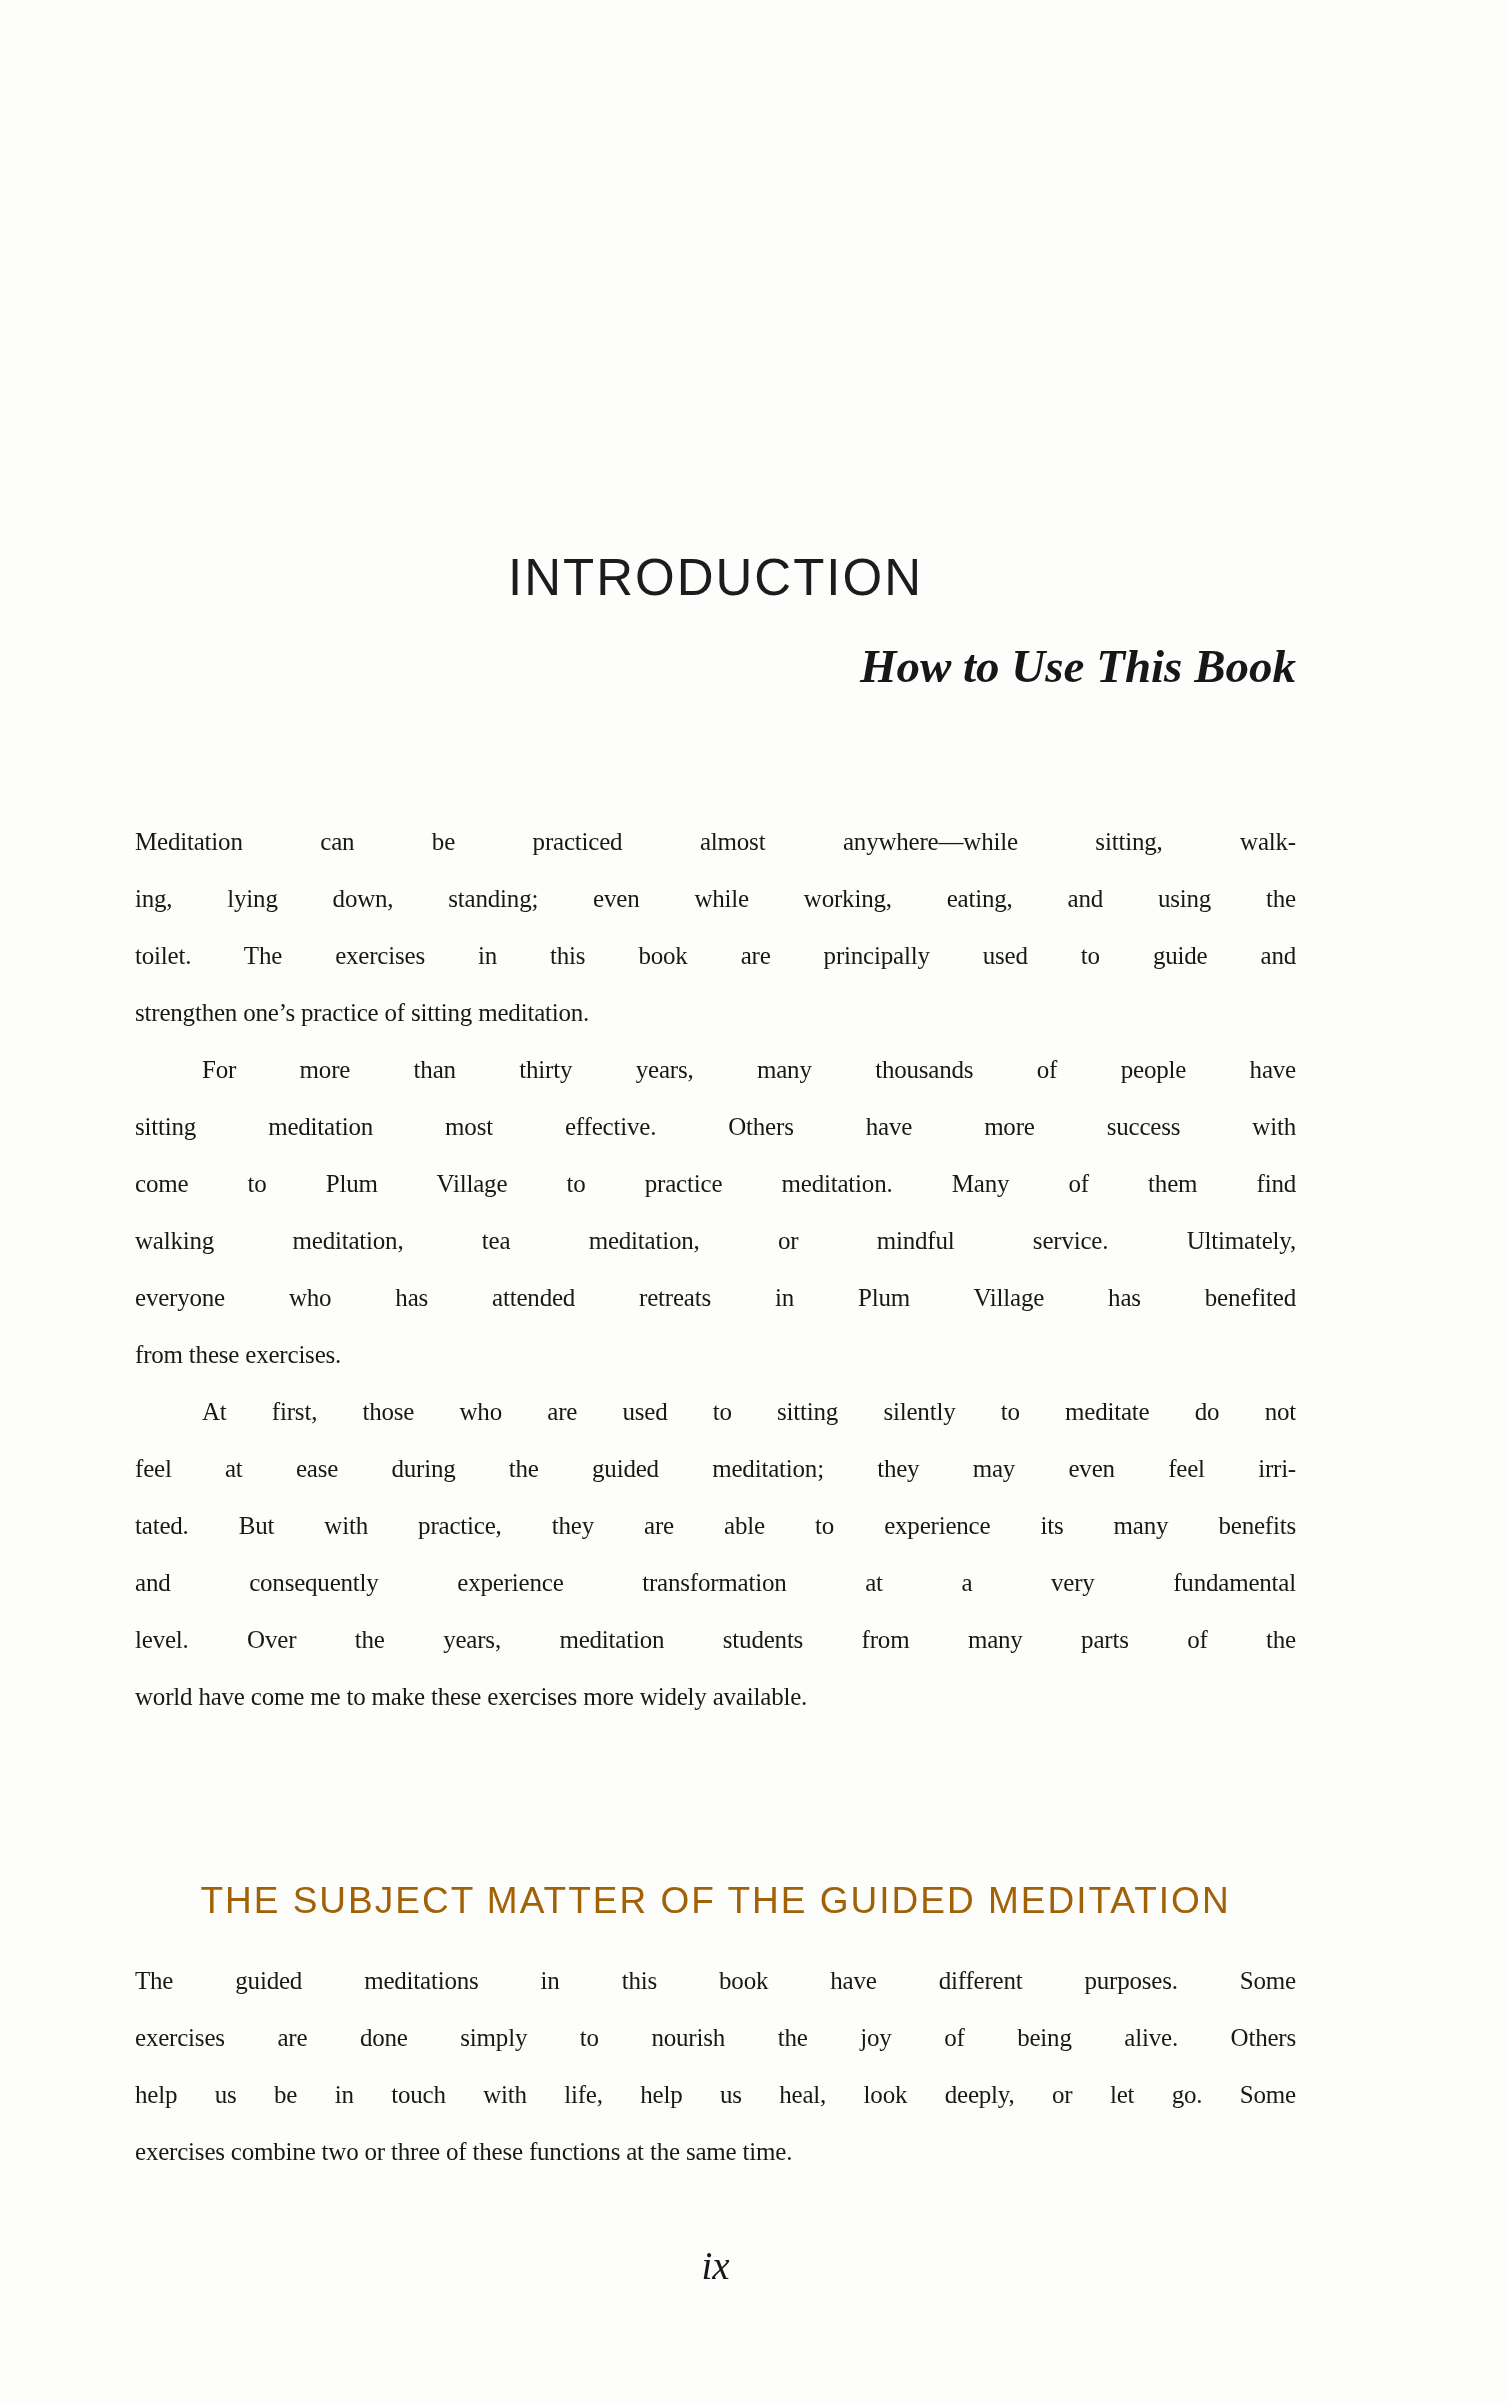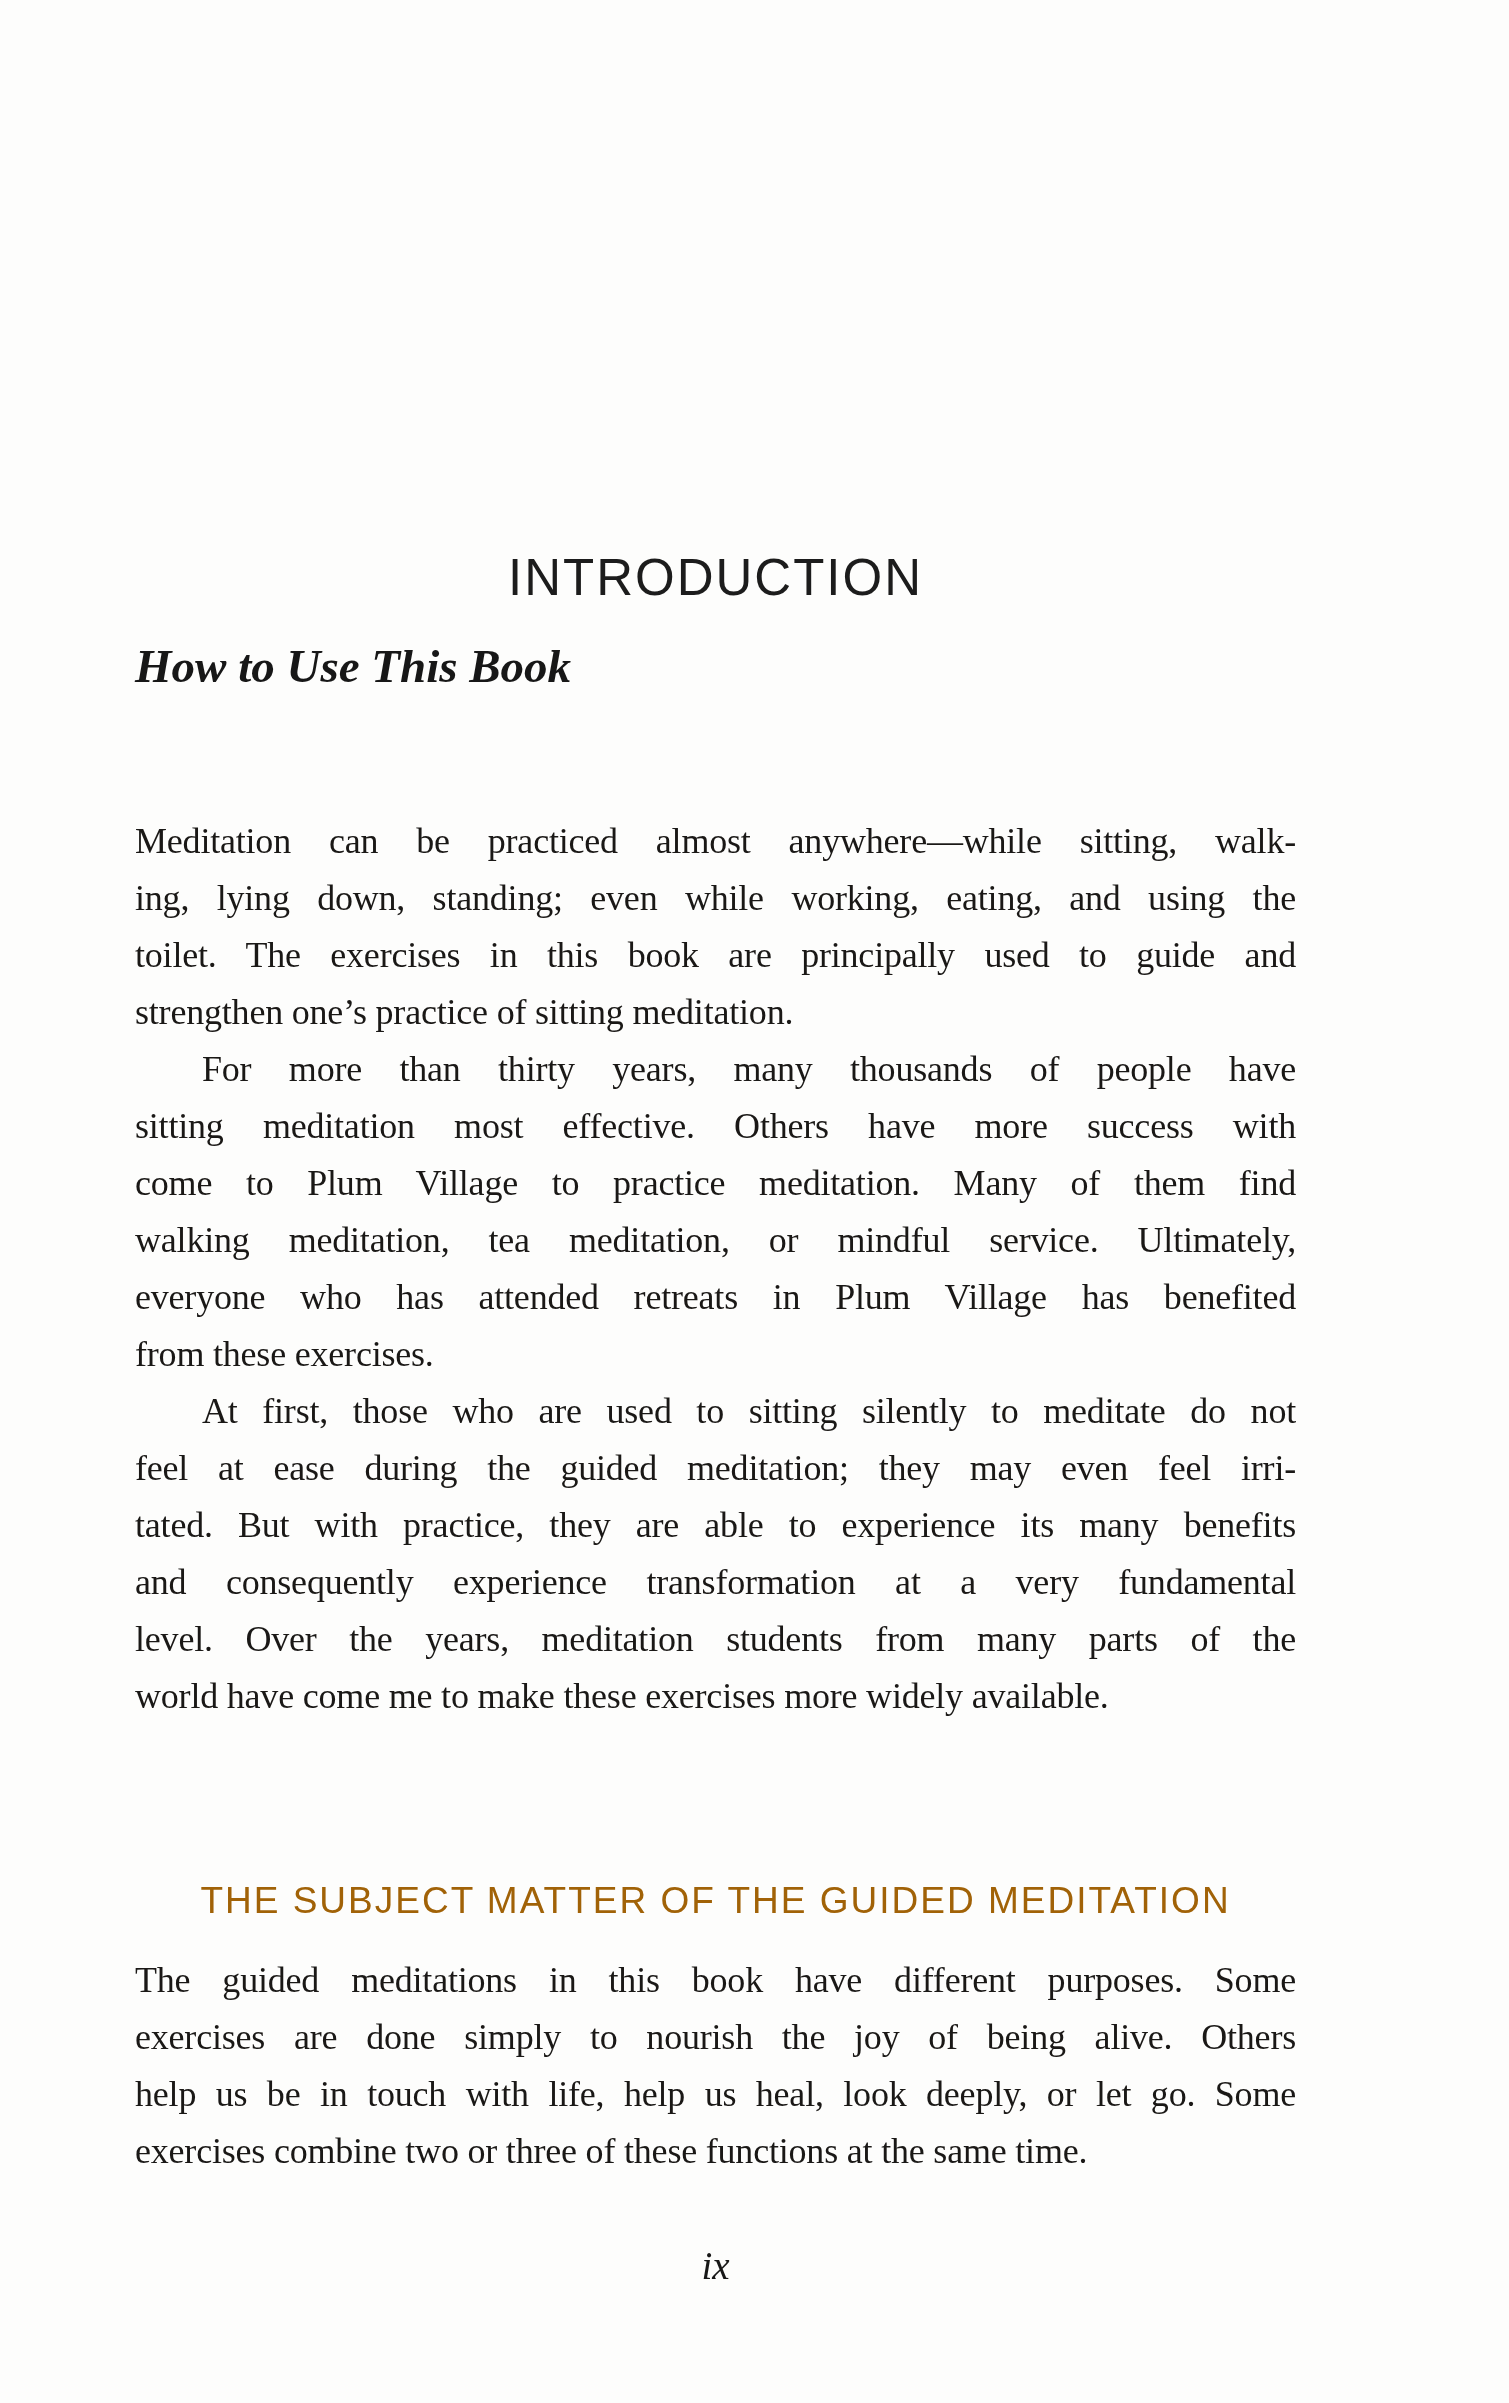--- a/index.html
+++ b/index.html
@@ -19,36 +19,36 @@
     font-family: "Liberation Sans", sans-serif;
     font-weight: 400;
     font-size: 51px;
     line-height: 59px;
     letter-spacing: 2px;
     color: #1c1c1c;
   }
   .chapter-subtitle {
     position: absolute;
     top: 596px; left: 135px; width: 1161px;
-    text-align: left;
+    text-align: right;
     font-style: italic;
     font-size: 47px;
     line-height: 63px;
     color: #171717;
   }
   .body-block {
     position: absolute;
     left: 135px; width: 1161px;
   }
   #body1 { top: 813px; }
   #body2 { top: 1952px; }
   .line {
     height: 57px;
     line-height: 57px;
-    font-size: 36px;
+    font-size: 25px;
     letter-spacing: -0.2px;
     text-align: justify;
     text-align-last: justify;
     overflow: hidden;
     white-space: nowrap;
   }
   .line.justified { white-space: normal; }
   .line.last { text-align-last: left; white-space: normal; }
   .line.indent { text-indent: 67px; }
   .section-heading {

